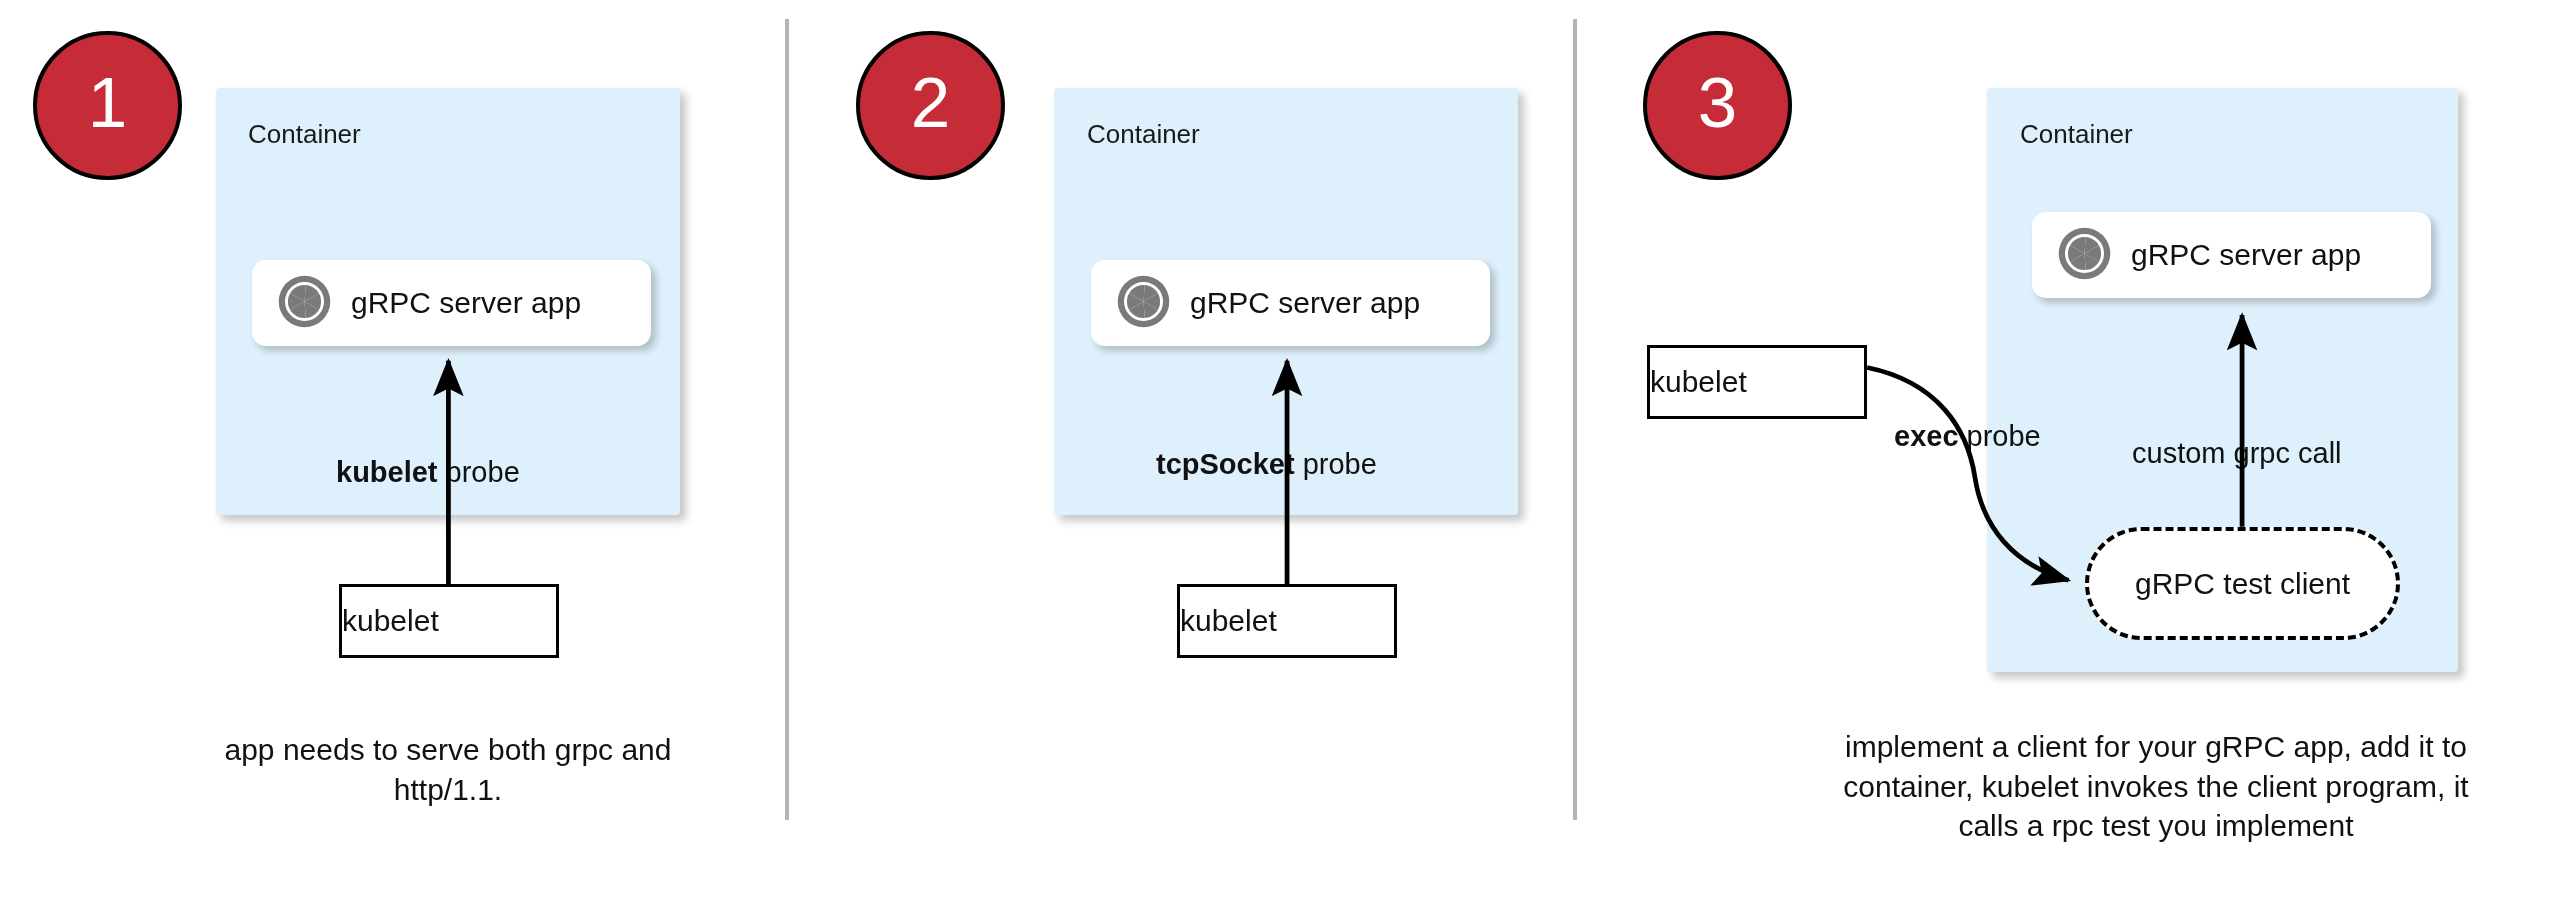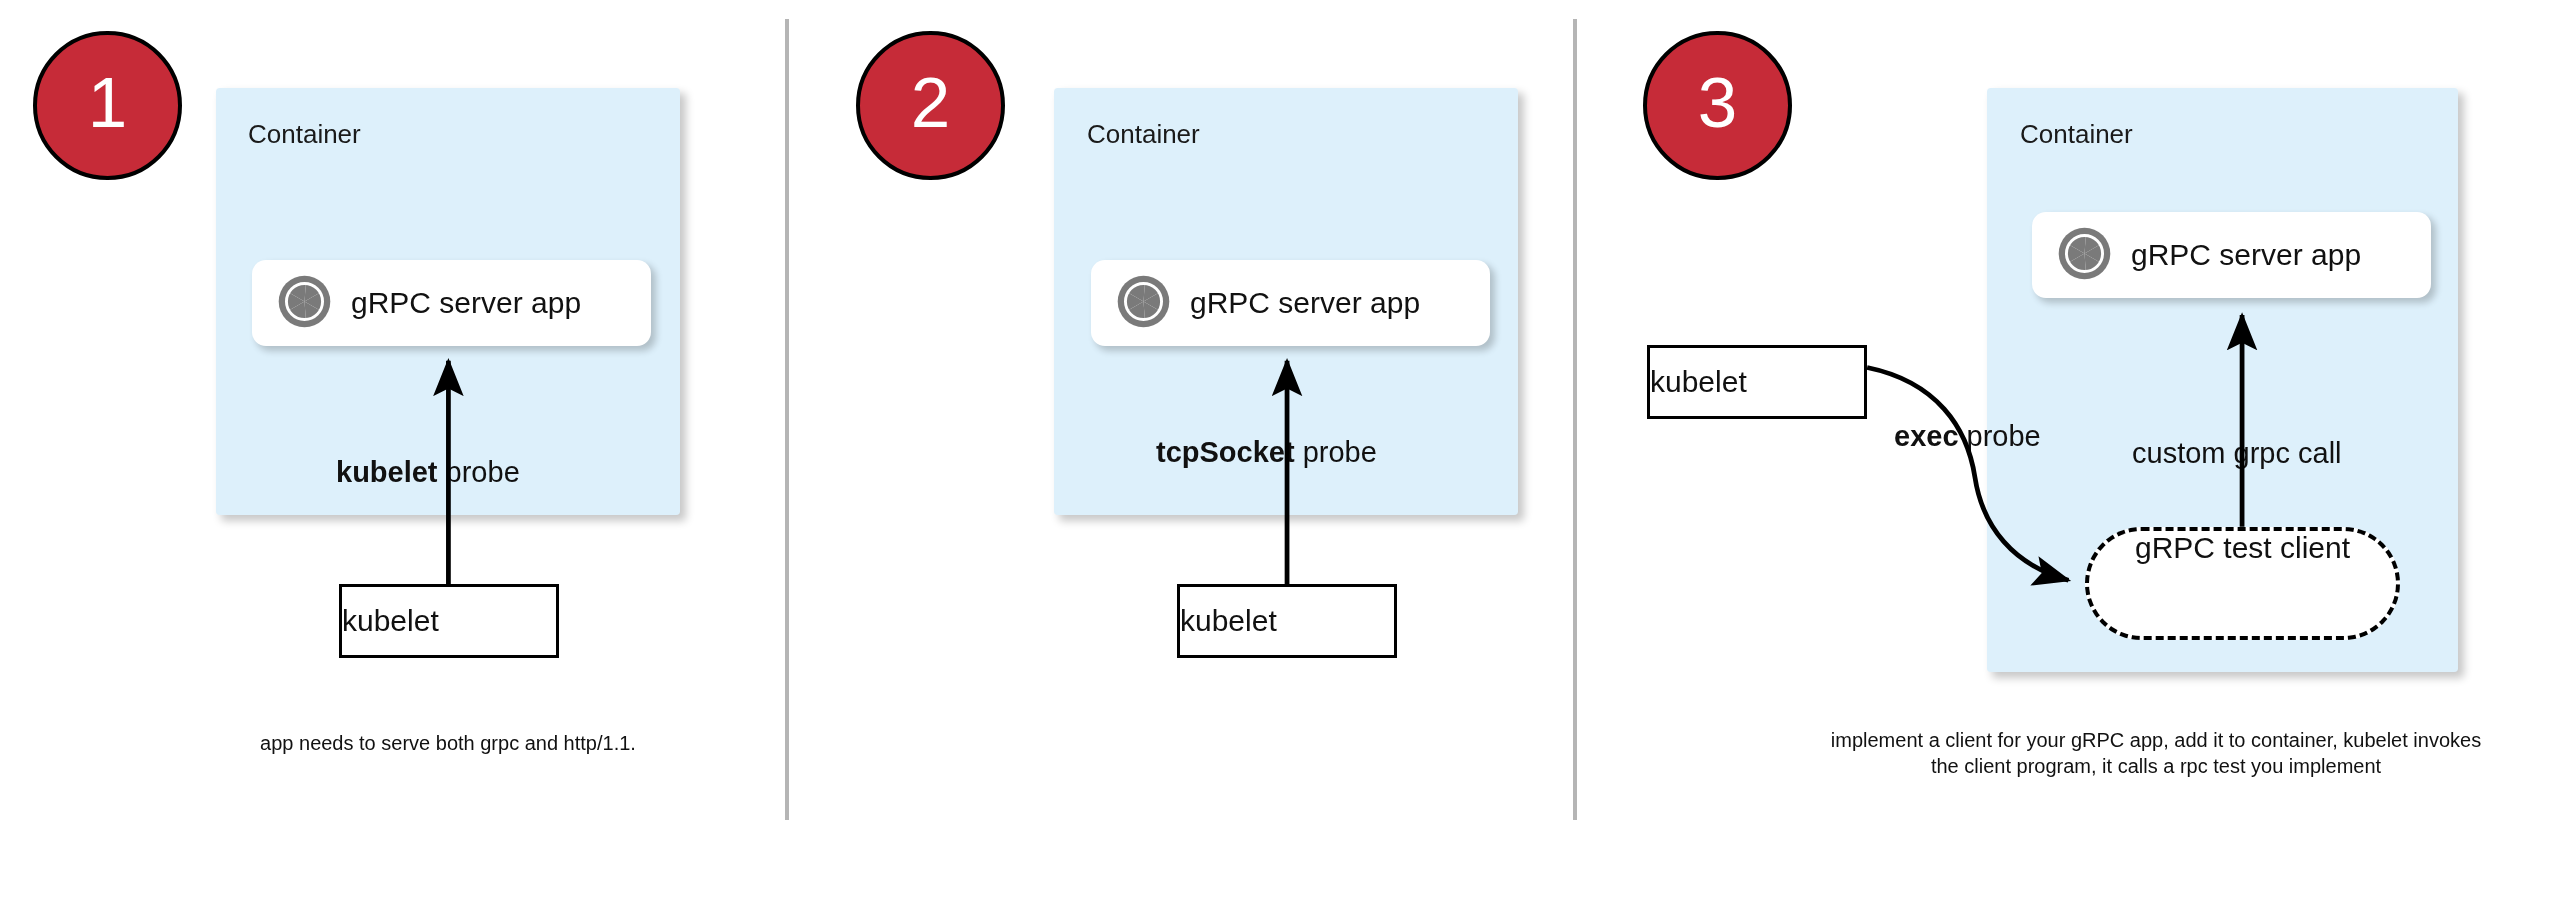--- a/index.html
+++ b/index.html
@@ -30,29 +30,29 @@
   .app-card .app-label{margin-left:19px;font-size:30px;color:#111;white-space:nowrap;}
 
   
   .kubelet-box{position:absolute;background:#ffffff;border:3.8px solid #000;
                box-sizing:border-box;display:flex;align-items:center;
                justify-content:flex-start;font-size:30px;color:#111;}
 
   
   .dashed-box{position:absolute;background:#ffffff;border:4.8px dashed #000;
               box-sizing:border-box;border-radius:57px;
-              display:flex;justify-content:center;
+              display:flex;align-items:center;justify-content:center;
               font-size:30px;color:#111;white-space:nowrap;}
 
   
   .edge-label{position:absolute;font-size:29px;color:#111;white-space:nowrap;}
   .edge-label b{font-weight:700;}
 
   
-  .caption{position:absolute;font-size:20px;line-height:1.32;color:#111;
+  .caption{position:absolute;font-size:30px;line-height:1.32;color:#111;
            text-align:center;}
 
   svg.arrows{position:absolute;left:0;top:0;width:2576px;height:923px;
              pointer-events:none;overflow:visible;}
 </style>
 </head>
 <body>
 
 <div class="stage">
 
@@ -114,21 +114,21 @@
           <path d="M32 32 L13.8 42.5 A21 21 0 0 0 33.6 52.95 Z"></path>
           <path d="M32 32 L13.8 21.5 A21 21 0 0 0 13.8 42.5 Z"></path>
           <path d="M32 32 L33.6 11.05 A21 21 0 0 0 13.8 21.5 Z"></path>
         </g>
         <circle cx="32" cy="32" r="21" fill="none" stroke="#ffffff" stroke-width="3.4"></circle>
       </svg>
     </span>
     <span class="app-label">gRPC server app</span>
   </div>
 
-  <div class="edge-label" style="left:1156px;top:436px;">
+  <div class="edge-label" style="left:1156px;top:448px;">
     <b>tcpSocket</b><span> probe</span>
   </div>
 
   <div class="kubelet-box" style="left:1177px;top:584px;width:220px;height:74px;">
     <span>kubelet</span>
   </div>
 
 
   <div class="badge" style="left:1643px;top:30.5px;">
     <span>3</span>

